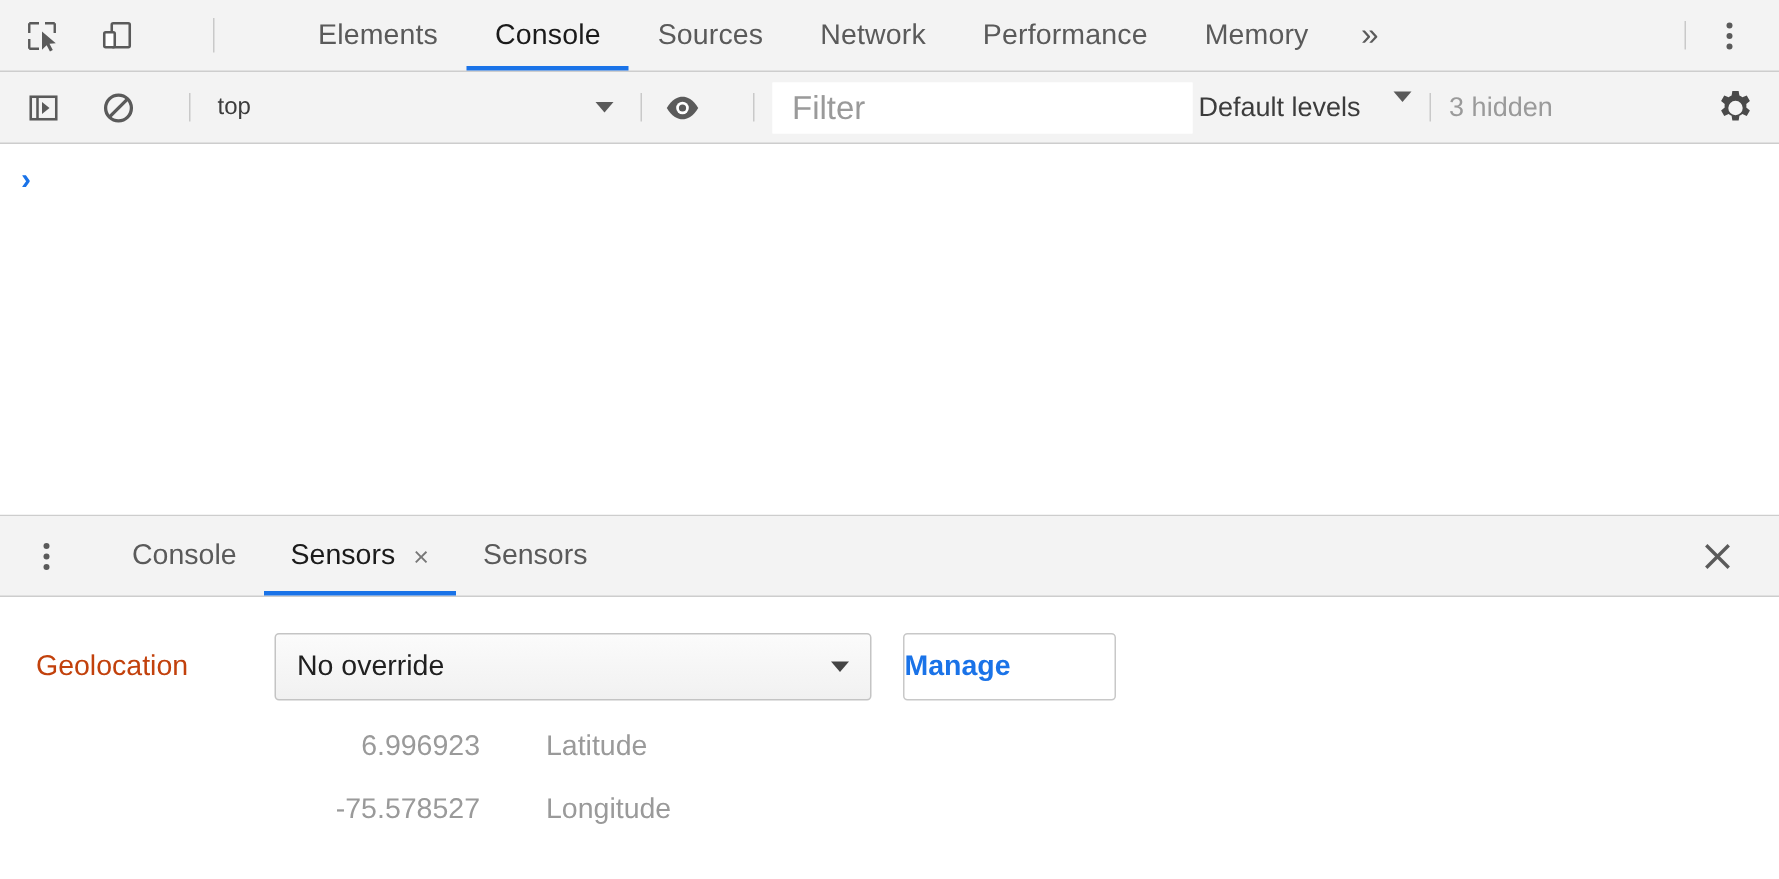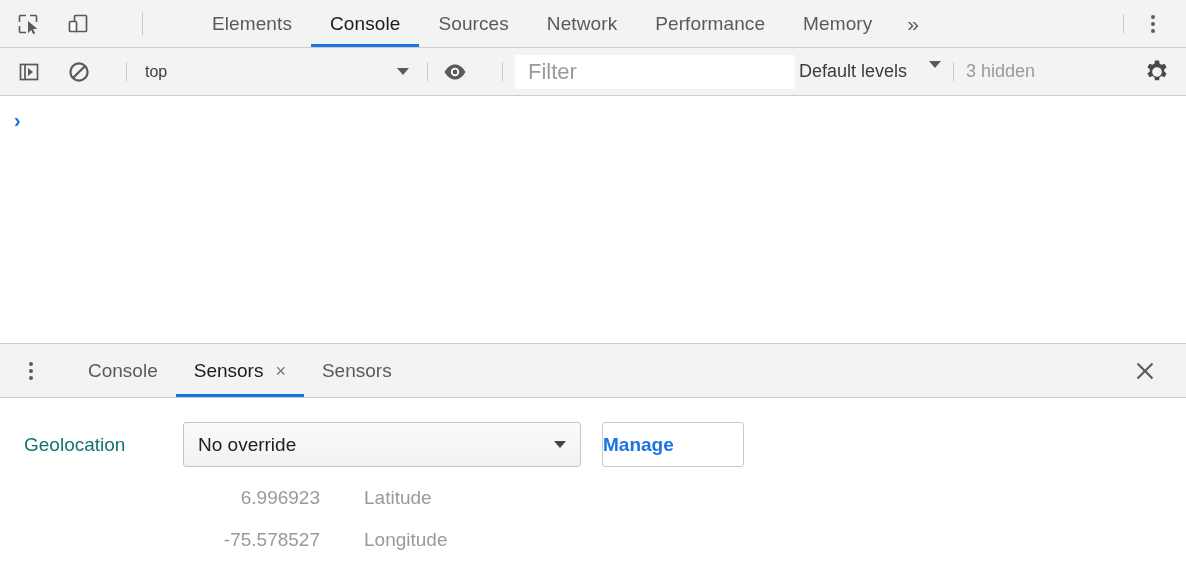--- a/index.html
+++ b/index.html
@@ -306,21 +306,21 @@
     padding: 24px 0 0 0;
     box-sizing: border-box;
   }
   .geo-row {
     display: flex;
     align-items: center;
     padding-left: 24px;
   }
   .geo-label {
     font-size: 19px;
-    color: #0f766e;
+    color: #c2410c;
     width: 159px;
   }
   .geo-select {
     width: 398px;
     height: 45px;
     border: 1px solid #c4c4c4;
     border-radius: 3px;
     background: linear-gradient(#fbfbfb, #f1f1f1);
     display: flex;
     align-items: center;

